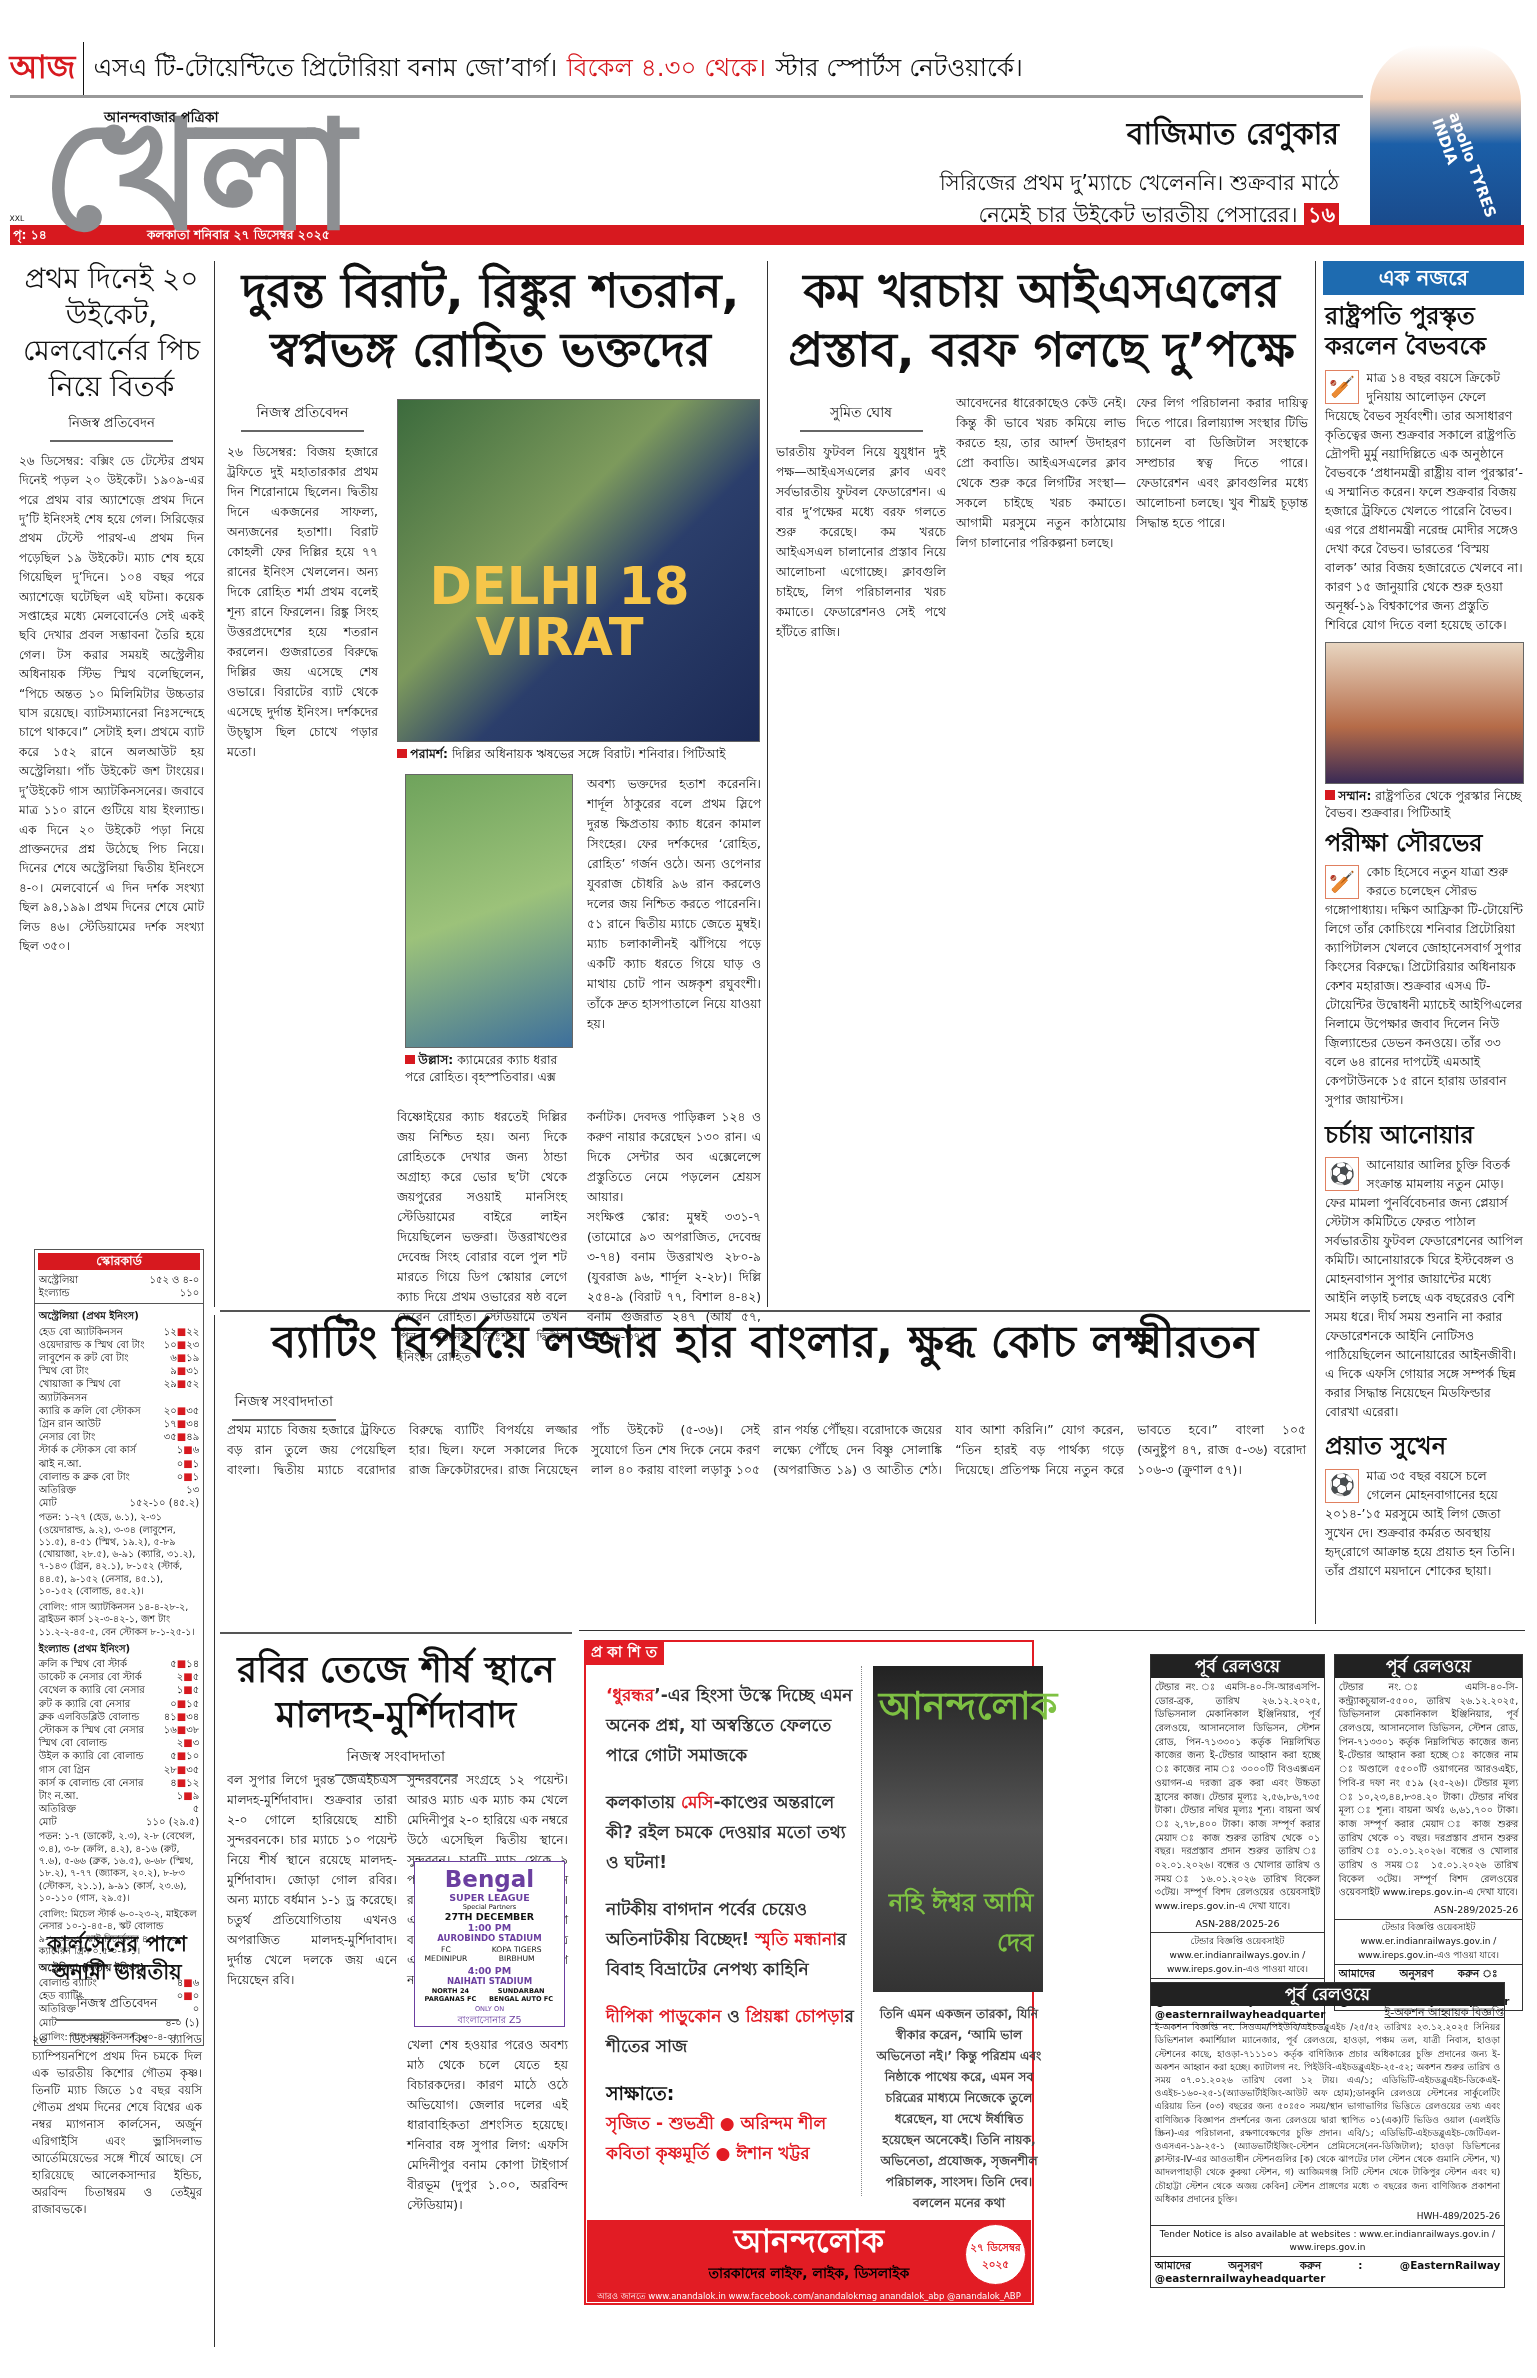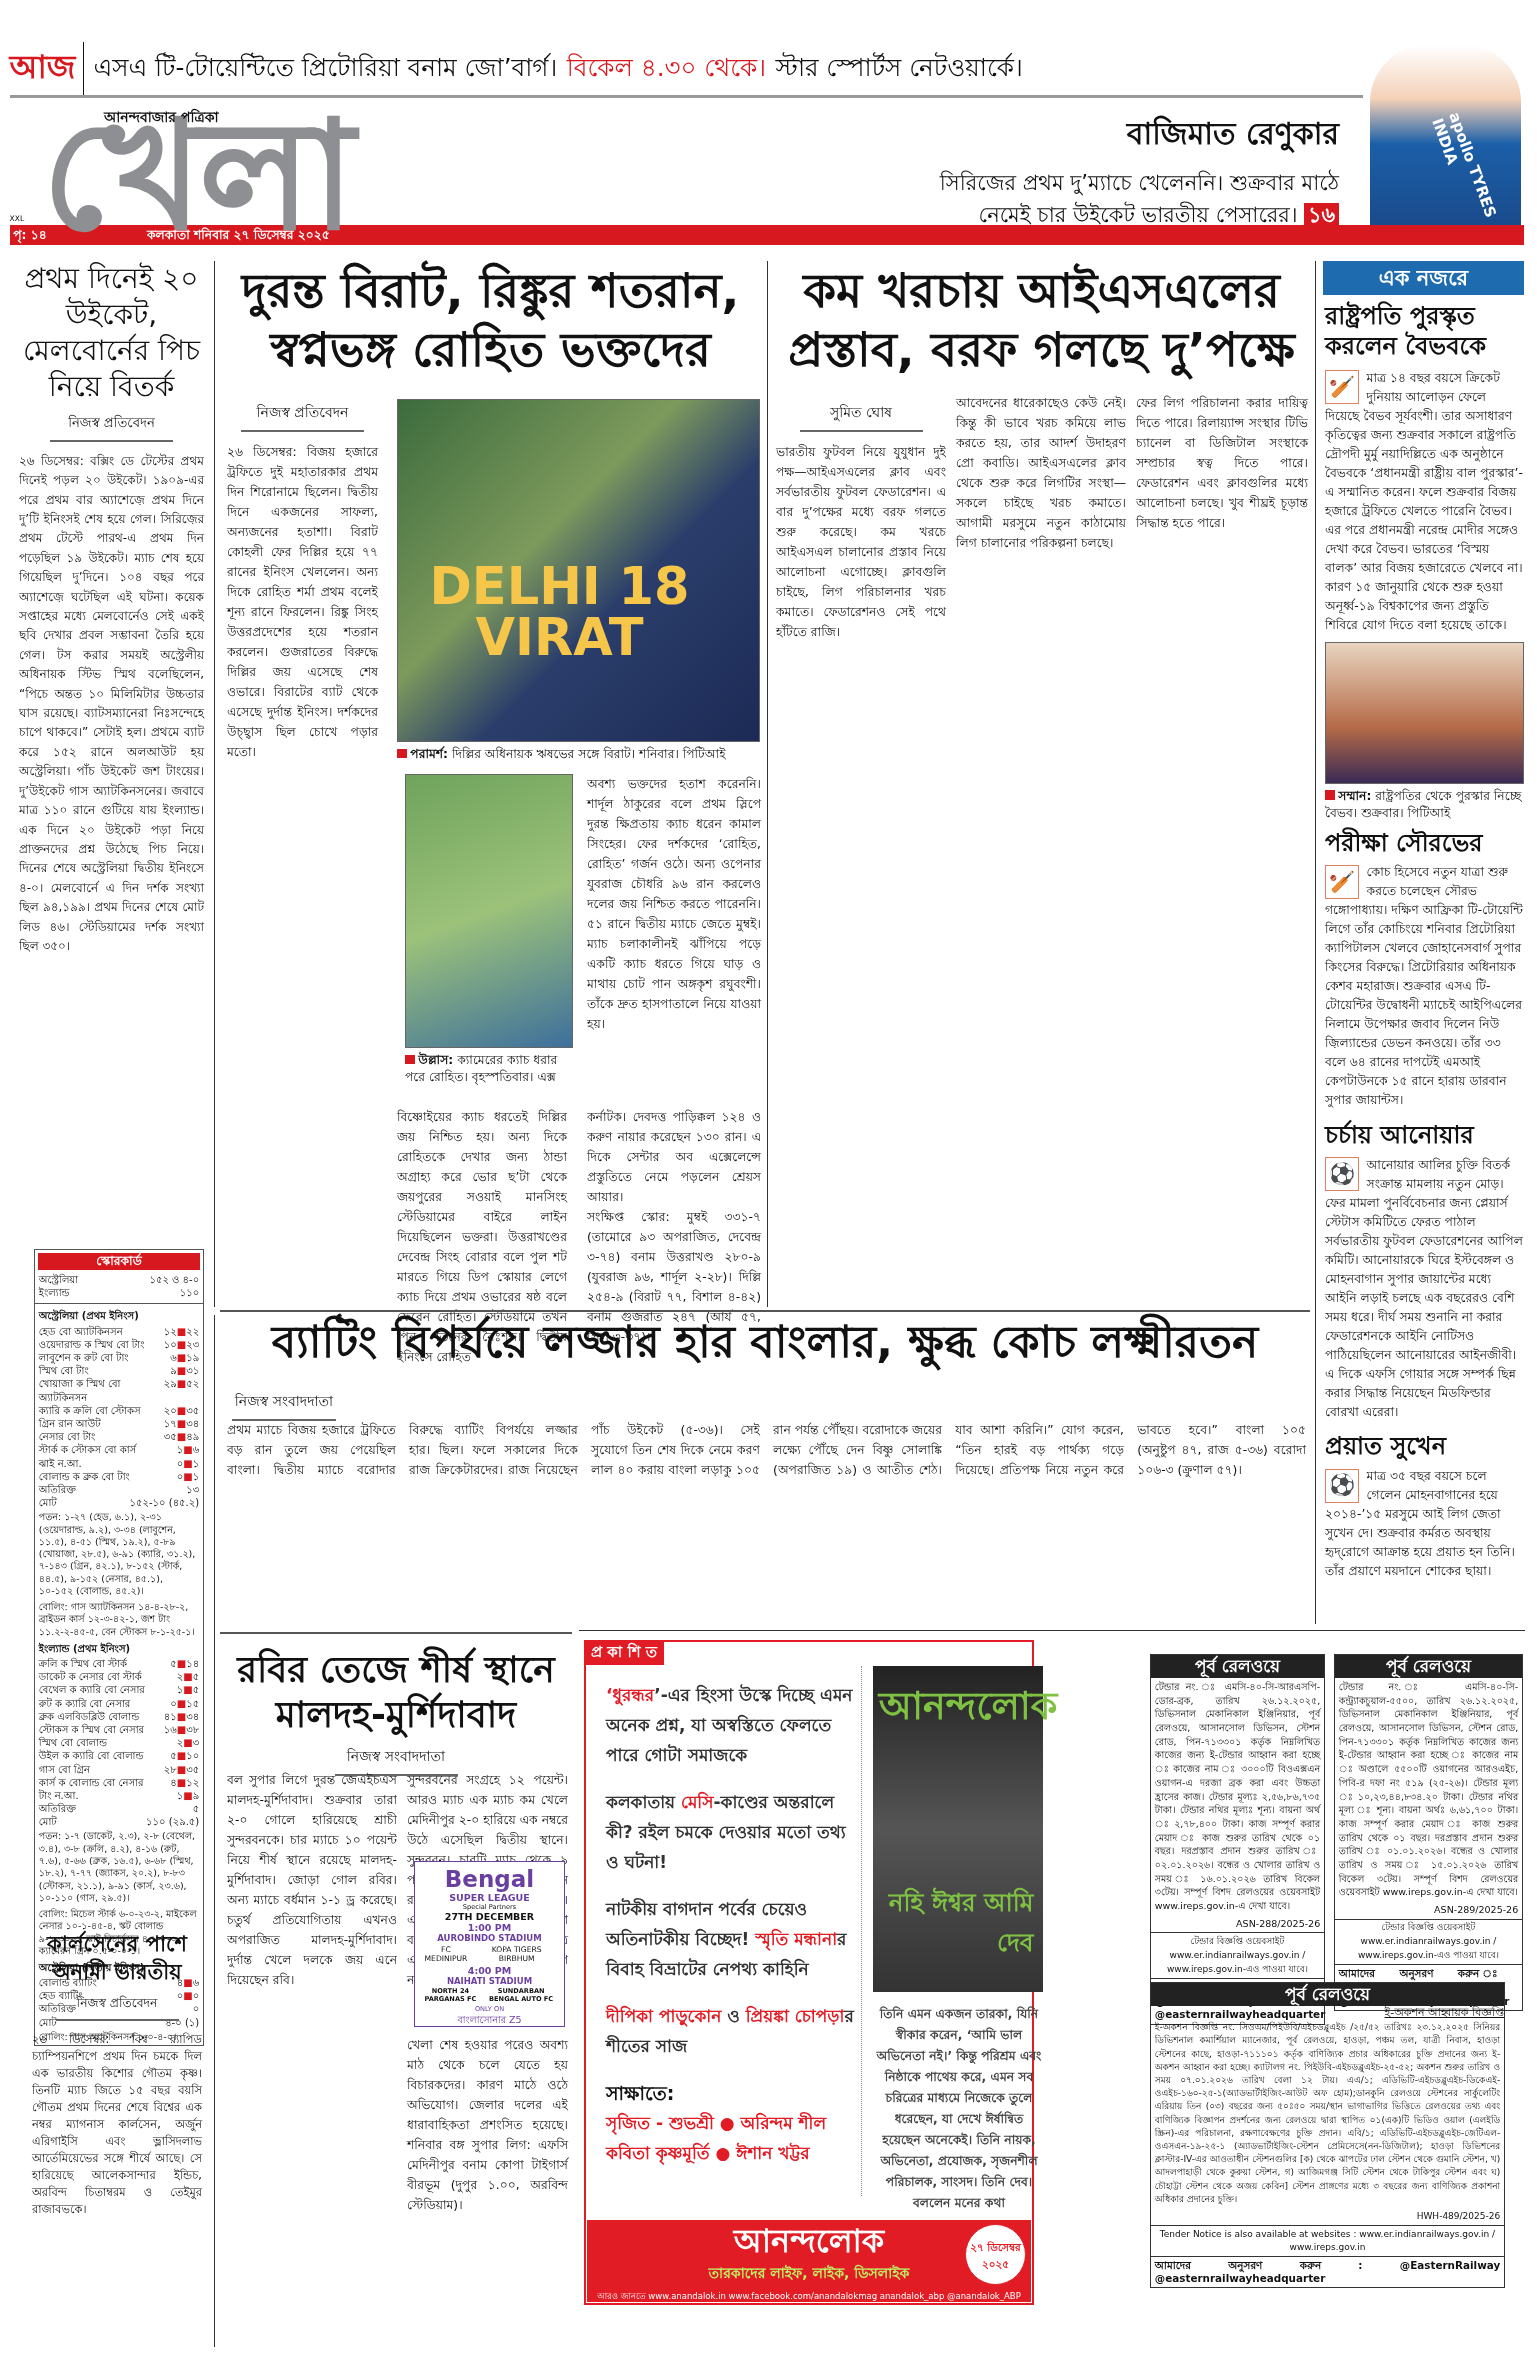--- a/index.html
+++ b/index.html
@@ -348,29 +348,29 @@
   <div class="r">কবিতা কৃষ্ণমূর্তি ● ঈশান খট্টর</div>
 </div>
 <div class="abs" style="left:861px;top:1666px;width:0;height:530px;border-left:1.9px dotted #888"></div>
 <div class="abs cover">
   <div class="logo">আনন্দলোক</div>
   <div class="tag">নহি ঈশ্বর আমি দেব</div>
 </div>
 <div class="abs" style="left:875px;top:2004px;width:168px;font-size:12.3px;line-height:21px;text-align:center;font-weight:bold;color:#444">তিনি এমন একজন তারকা, যিনি স্বীকার করেন, ‘আমি ভাল অভিনেতা নই।’ কিন্তু পরিশ্রম এবং নিষ্ঠাকে পাথেয় করে, এমন সব চরিত্রের মাধ্যমে নিজেকে তুলে ধরেছেন, যা দেখে ঈর্ষান্বিত হয়েছেন অনেকেই। তিনি নায়ক, অভিনেতা, প্রযোজক, সৃজনশীল পরিচালক, সাংসদ। তিনি দেব। বললেন মনের কথা</div>
 <div class="abs adband">
   <div style="font-size:32px;font-weight:bold;line-height:42px">আনন্দলোক</div>
-  <div style="color:#bef264;font-weight:bold;font-size:14px">তারকাদের লাইফ, লাইক, ডিসলাইক</div>
+  <div style="color:#000000;font-weight:bold;font-size:14px">তারকাদের লাইফ, লাইক, ডিসলাইক</div>
   <div style="font-size:8.5px;margin-top:3.8px">আরও জানতে www.anandalok.in  www.facebook.com/anandalokmag  anandalok_abp  @anandalok_ABP</div>
 </div>
 <div class="abs" style="left:965px;top:2224px;width:61px;height:61px;border-radius:50%;background:#fff;border:1.9px solid #e21c24;color:#e21c24;font-size:10.4px;text-align:center;padding-top:15px;font-weight:bold">২৭ ডিসেম্বর ২০২৫</div>
 
 <div class="abs rail" style="left:1150px;top:1654px;width:175px">
   <div class="rh">পূর্ব রেলওয়ে</div>
   <div class="rb">টেন্ডার নং. ঃ এমসি-৪০-সি-আরএসপি-ডোর-ব্রক, তারিখ ২৬.১২.২০২৫, ডিভিসনাল মেকানিকাল ইঞ্জিনিয়ার, পূর্ব রেলওয়ে, আসানসোল ডিভিসন, স্টেশন রোড, পিন-৭১৩৩০১ কর্তৃক নিম্নলিখিত কাজের জন্য ই-টেন্ডার আহ্বান করা হচ্ছে ঃ কাজের নাম ঃ ৩০০০টি বিওএক্সএন ওয়াগন-এ দরজা ব্রক করা এবং উচ্চতা হ্রাসের কাজ। টেন্ডার মূল্যঃ ২,৫৬,৮৬,৭৩৫ টাকা। টেন্ডার নথির মূল্যঃ শূন্য। বায়না অর্থ ঃ ২,৭৮,৪০০ টাকা। কাজ সম্পূর্ণ করার মেয়াদ ঃ কাজ শুরুর তারিখ থেকে ০১ বছর। দরপ্রস্তাব প্রদান শুরুর তারিখ ঃ ০২.০১.২০২৬। বন্ধের ও খোলার তারিখ ও সময় ঃ ১৬.০১.২০২৬ তারিখ বিকেল ৩টেয়। সম্পূর্ণ বিশদ রেলওয়ের ওয়েবসাইট www.ireps.gov.in-এ দেখা যাবে।</div>
-  <div class="rb" style="text-align:right">ASN-288/2025-26</div>
+  <div class="rb" style="text-align:center">ASN-288/2025-26</div>
   <div class="ft">টেন্ডার বিজ্ঞপ্তি ওয়েবসাইট www.er.indianrailways.gov.in / www.ireps.gov.in-এও পাওয়া যাবে।</div>
   <div class="sc">আমাদের অনুসরণ করুন ঃ @EasternRailway @easternrailwayheadquarter</div>
 </div>
 <div class="abs rail" style="left:1334px;top:1654px;width:189px">
   <div class="rh">পূর্ব রেলওয়ে</div>
   <div class="rb">টেন্ডার নং. ঃ এমসি-৪০-সি-কন্ট্র্যাকচুয়াল-৫৫০০, তারিখ ২৬.১২.২০২৫, ডিভিসনাল মেকানিকাল ইঞ্জিনিয়ার, পূর্ব রেলওয়ে, আসানসোল ডিভিসন, স্টেশন রোড, পিন-৭১৩৩০১ কর্তৃক নিম্নলিখিত কাজের জন্য ই-টেন্ডার আহ্বান করা হচ্ছে ঃ কাজের নাম ঃ অণ্ডালে ৫৫০০টি ওয়াগনের আরওএইচ, পিবি-র দফা নং ৫১৯ (২৫-২৬)। টেন্ডার মূল্য ঃ ১০,২৩,৪৪,৮৩৪.২০ টাকা। টেন্ডার নথির মূল্য ঃ শূন্য। বায়না অর্থঃ ৬,৬১,৭০০ টাকা। কাজ সম্পূর্ণ করার মেয়াদ ঃ কাজ শুরুর তারিখ থেকে ০১ বছর। দরপ্রস্তাব প্রদান শুরুর তারিখ ঃ ০১.০১.২০২৬। বন্ধের ও খোলার তারিখ ও সময় ঃ ১৫.০১.২০২৬ তারিখ বিকেল ৩টেয়। সম্পূর্ণ বিশদ রেলওয়ের ওয়েবসাইট www.ireps.gov.in-এ দেখা যাবে।</div>
   <div class="rb" style="text-align:right">ASN-289/2025-26</div>
   <div class="ft">টেন্ডার বিজ্ঞপ্তি ওয়েবসাইট www.er.indianrailways.gov.in / www.ireps.gov.in-এও পাওয়া যাবে।</div>
   <div class="sc">আমাদের অনুসরণ করুন ঃ @EasternRailway @easternrailwayheadquarter</div>
 </div>

